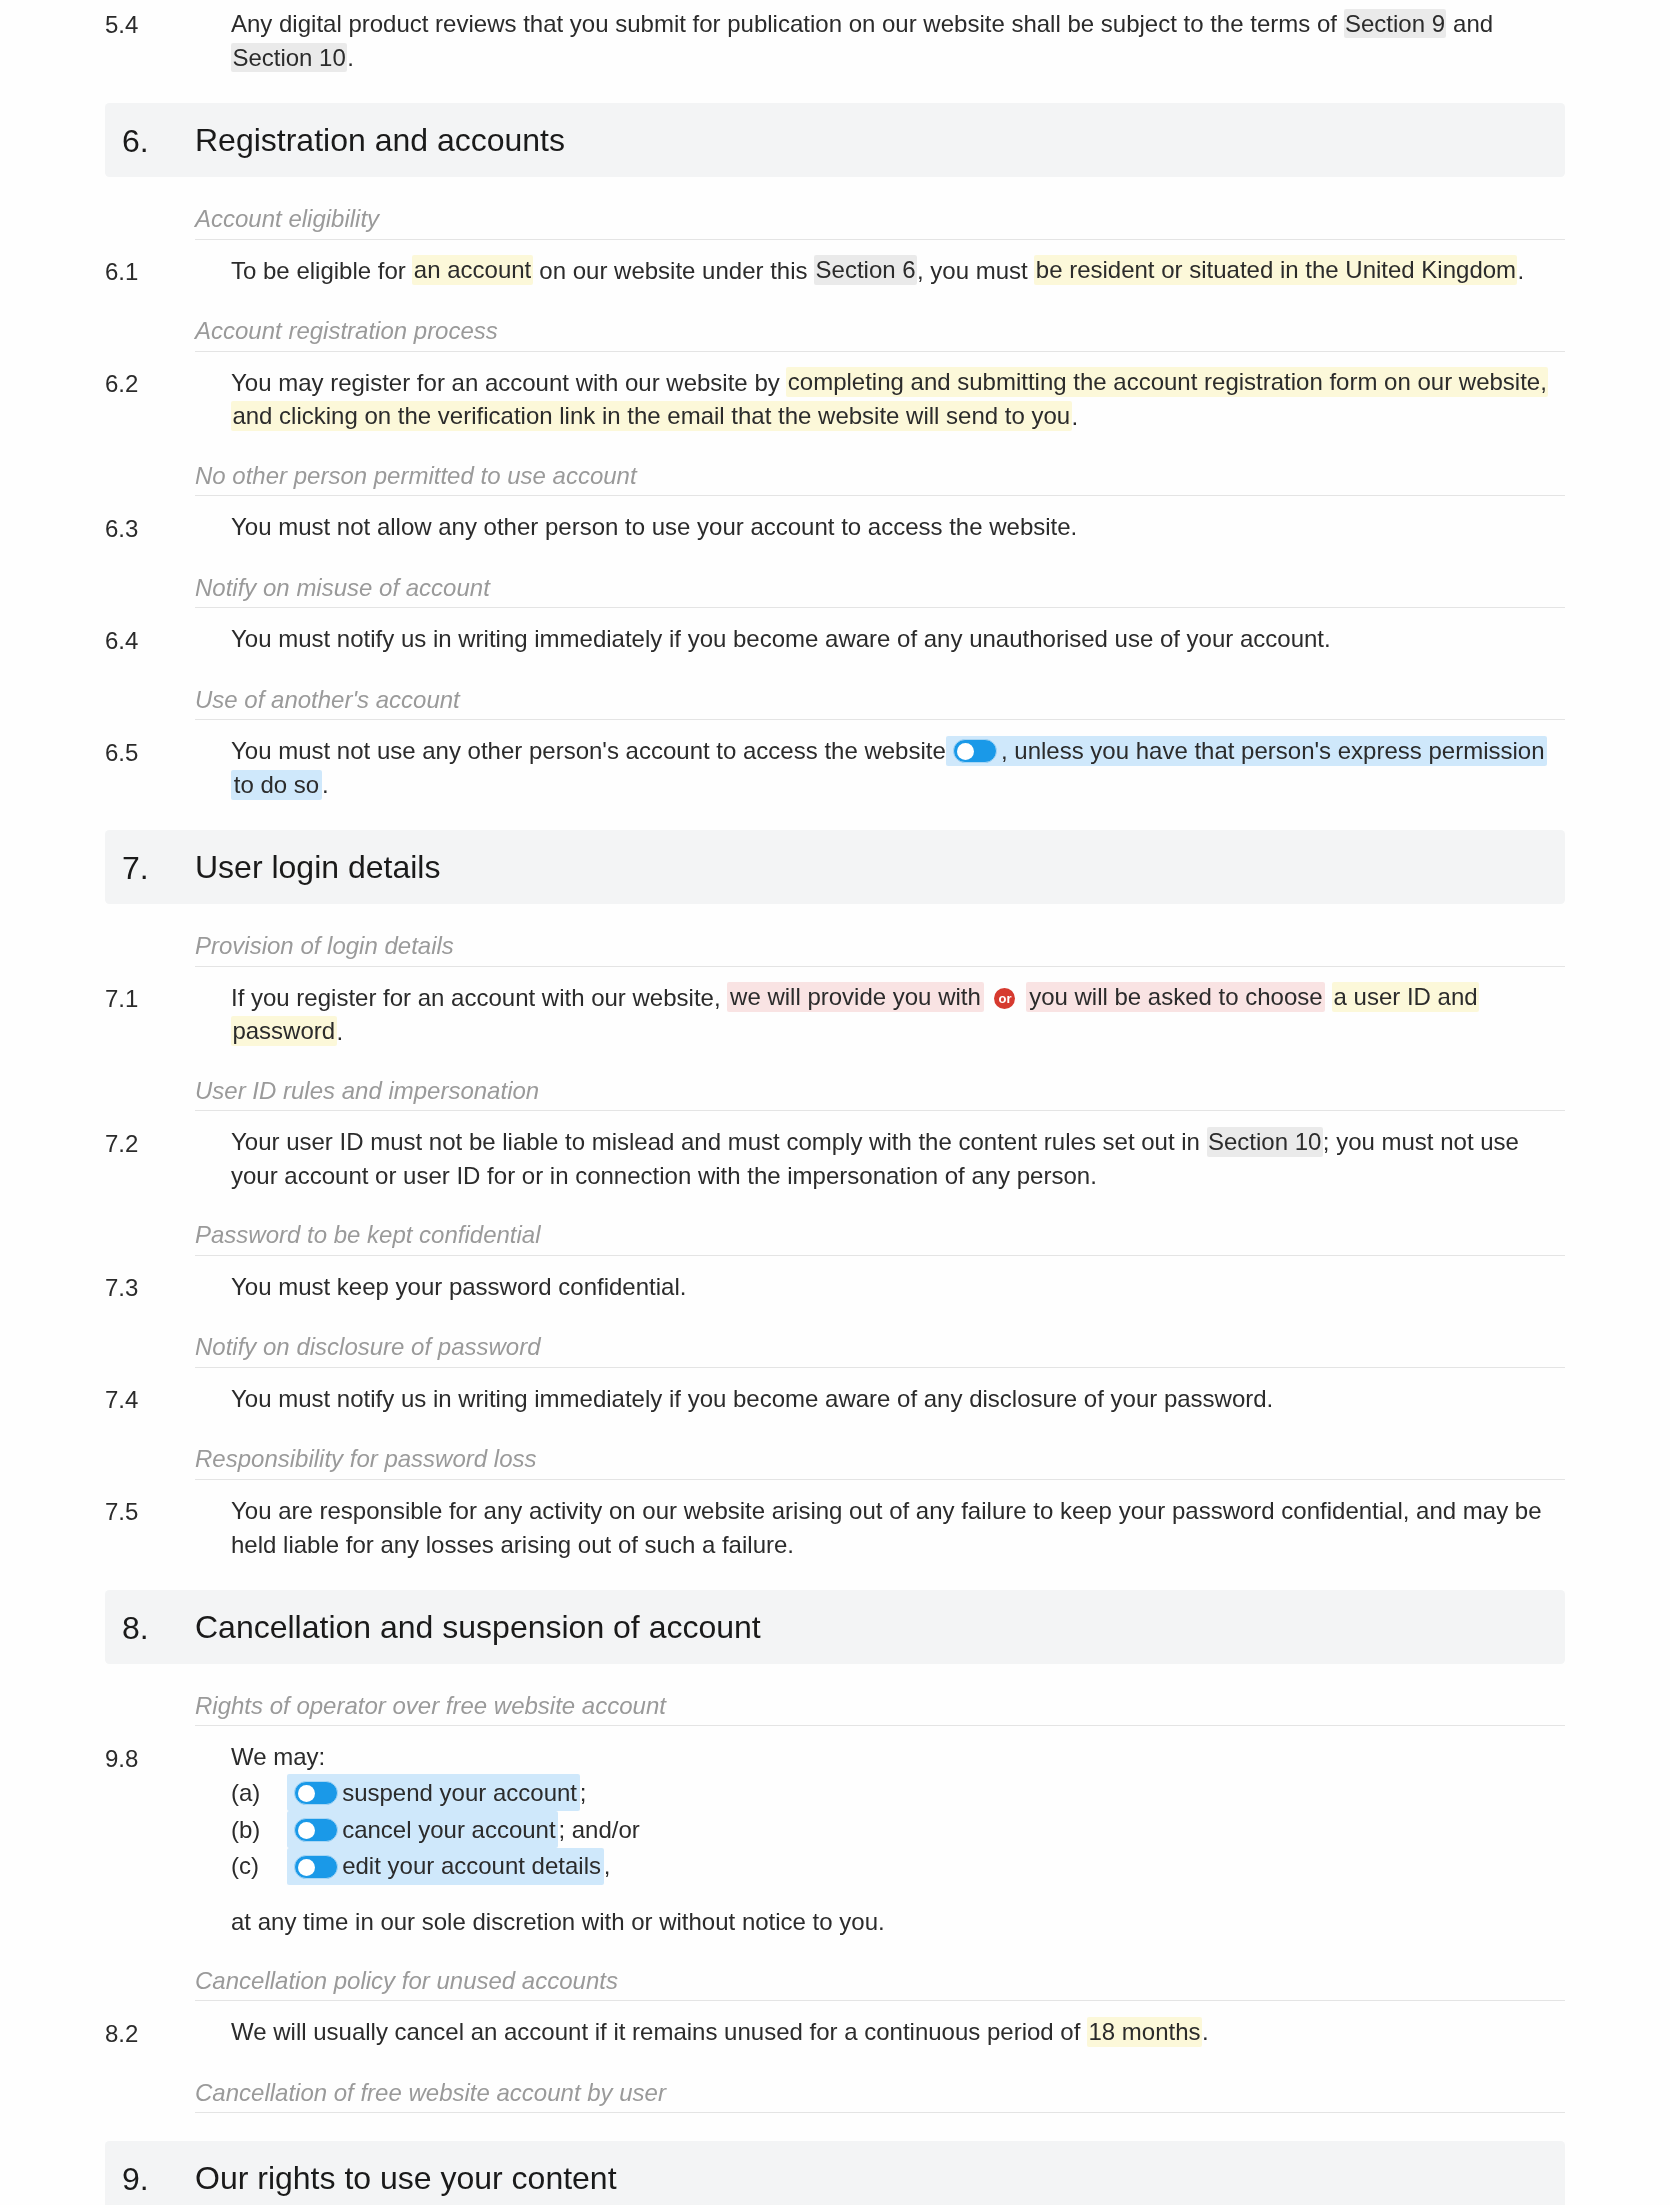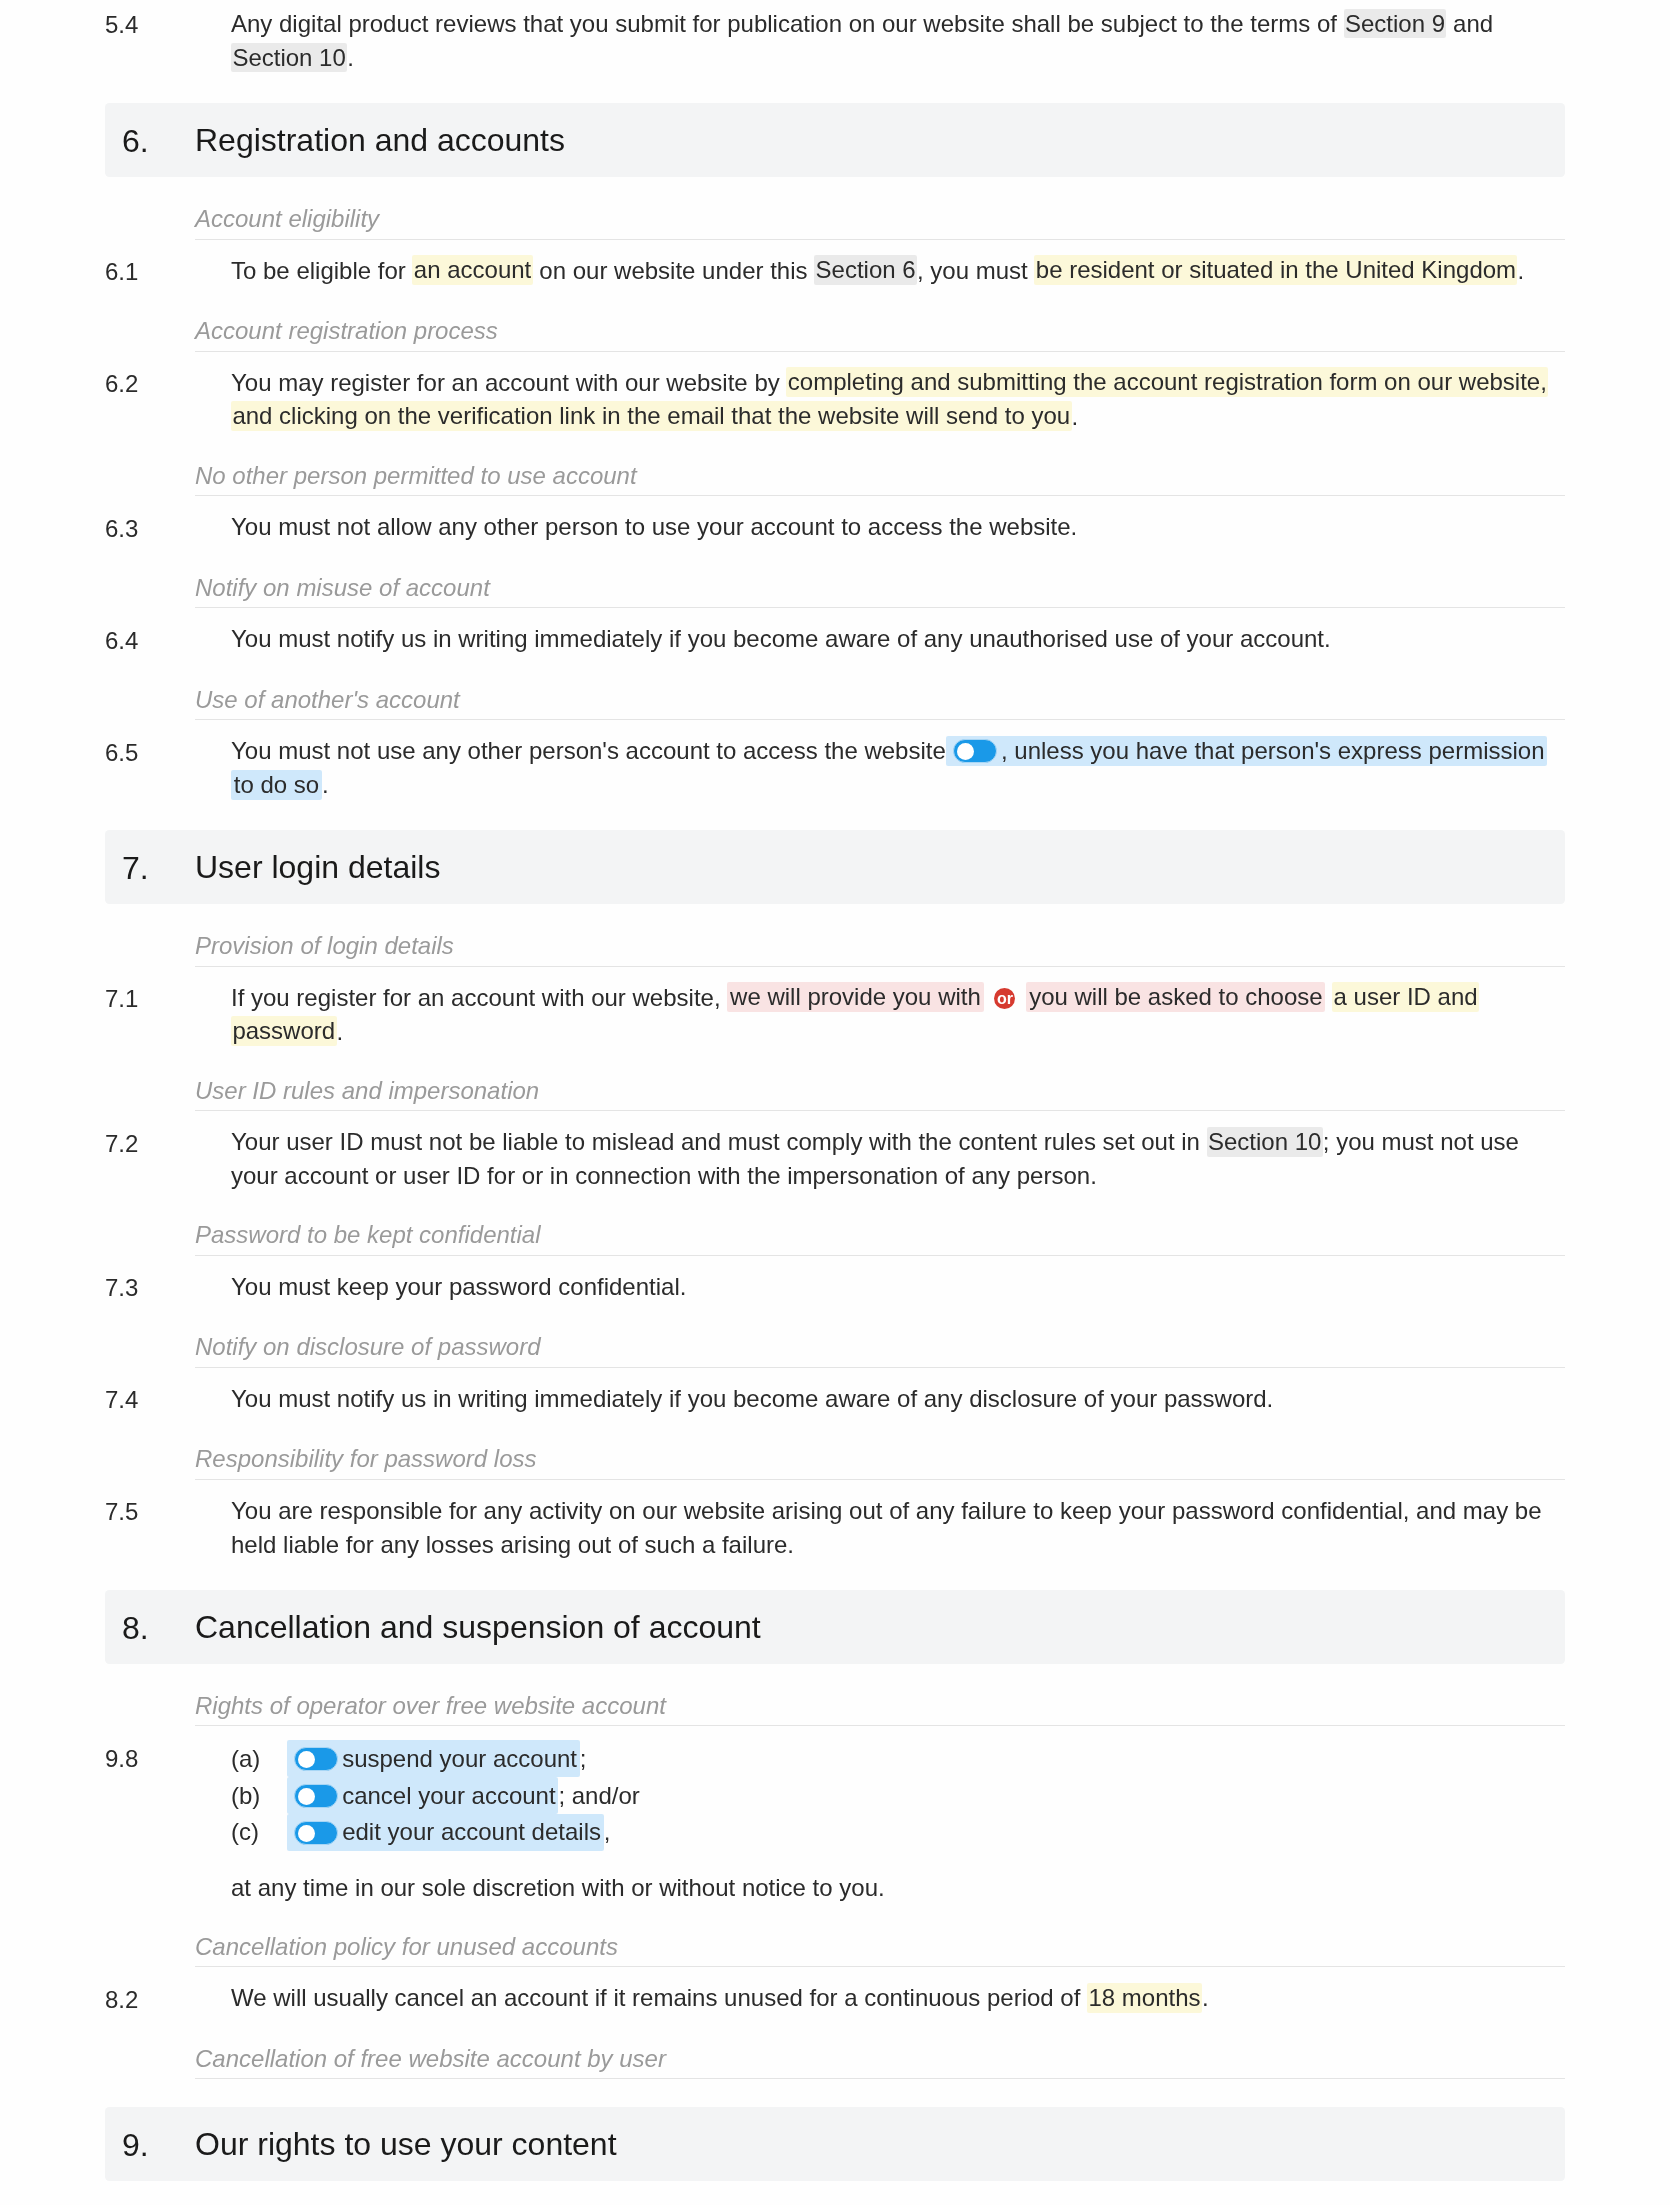--- a/index.html
+++ b/index.html
@@ -130,21 +130,21 @@
     background: #fff;
     border-radius: 50%;
   }
   .or-badge {
     display: inline-block;
     vertical-align: middle;
     width: 21px;
     height: 21px;
     background: #d63a2f;
     color: #fff;
-    font-size: 16px;
+    font-size: 13px;
     font-weight: bold;
     line-height: 21px;
     text-align: center;
     border-radius: 50%;
     margin: 0 4.2px;
     position: relative;
     top: -1.4px;
   }
   
   .sub-line {
@@ -273,20 +273,21 @@
     <div class="body-col">Cancellation and suspension of account</div>
   </div>
 
   <div class="note-row">
     <div class="num-col"></div>
     <div class="body-col">Rights of operator over free website account</div>
   </div>
   <div class="clause-row">
     <div class="num-col">9.8</div>
     <div class="body-col">
+      <div>We may:</div>
       <div class="sub-line">
         <span class="sub-marker">(a)</span>
         <span class="hlt-b"><span class="toggle"></span><span>suspend your account</span></span>
           <span>;</span>
       </div>
       <div class="sub-line">
         <span class="sub-marker">(b)</span>
         <span class="hlt-b"><span class="toggle"></span><span>cancel your account</span></span>
           <span>; and/or</span>
       </div>

